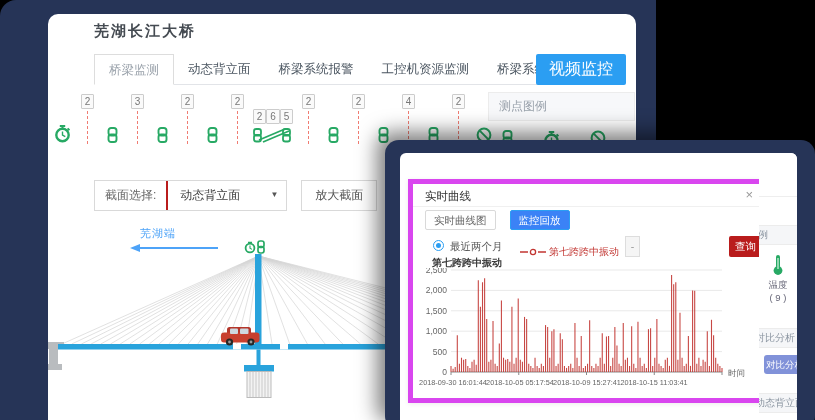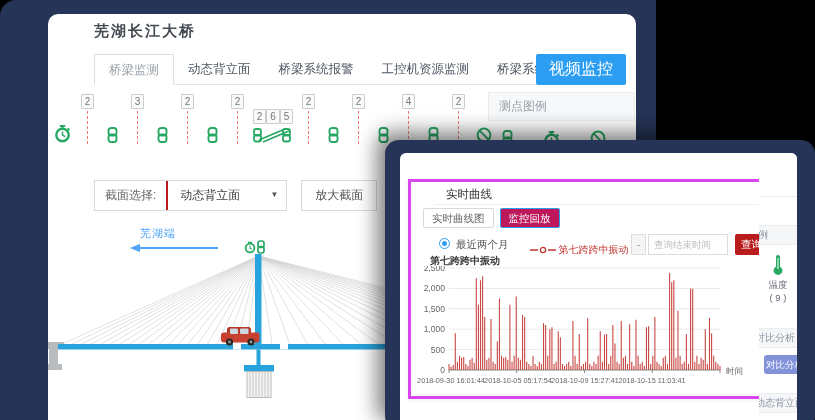--- a/index.html
+++ b/index.html
@@ -39,29 +39,29 @@
   .sec-caret{position:absolute;right:8px;top:9px;font-size:8px;color:#555;}
   .zoom-btn{margin-left:14px;border:1px solid #d9d9d9;padding:6px 13px;font-size:12px;color:#555;background:#fff;cursor:pointer;}
   
   #end-label{position:absolute;left:92px;top:212px;color:#4da3f8;font-size:11px;letter-spacing:1px;}
   #end-arrow{position:absolute;left:80px;top:229px;line-height:0;}
   #bridge{position:absolute;left:0;top:226px;}
   
   #win2{position:absolute;left:385px;top:140px;width:430px;height:290px;background:#263457;
         border-radius:14px;box-shadow:-8px -8px 20px rgba(0,0,0,.5);}
   #win2c{position:absolute;left:15px;top:13px;width:397px;height:277px;background:#fff;border-radius:6px;overflow:hidden;}
-  #modal{position:absolute;left:8px;top:26px;width:349px;height:214px;border:3px solid #d946ef;background:#fff;
-         box-shadow:0 1px 5px rgba(0,0,0,.08);padding-left:23px;}
+  #modal{position:absolute;left:8px;top:26px;width:349px;height:214px;border:5px solid #d946ef;background:#fff;
+         box-shadow:0 1px 5px rgba(0,0,0,.08);}
   .m-head{height:22px;border-bottom:1px solid #f0f0f0;position:relative;}
   .m-title{position:absolute;left:12px;top:5px;font-size:11.5px;color:#333;}
   .m-close{position:absolute;right:9px;top:3px;font-size:13px;color:#999;cursor:pointer;}
-  .m-tabs{position:absolute;left:12px;top:26px;display:flex;gap:6px;}
+  .m-tabs{position:absolute;left:12px;top:26px;display:flex;gap:14px;}
   .m-tab{font-size:10.5px;padding:3px 8px;border-radius:2px;cursor:pointer;border:1px solid #d9d9d9;color:#666;background:#fff;line-height:12px;}
-  .m-tab.active{background:#be185d;border-color:#2b9ef2;color:#fff;}
-  .m-filter{position:absolute;left:28px;top:52px;width:330px;height:38px;font-size:10.5px;}
+  .m-tab.active{background:#3b82f6;border-color:#2b9ef2;color:#fff;}
+  .m-filter{position:absolute;left:20px;top:52px;width:330px;height:38px;font-size:10.5px;}
   .radio{position:absolute;left:0;top:4px;width:11px;height:11px;border-radius:50%;border:1px solid #2b9ef2;box-sizing:border-box;cursor:pointer;}
   .radio::after{content:"";position:absolute;left:2px;top:2px;width:5px;height:5px;border-radius:50%;background:#2b9ef2;}
   .radio-label{position:absolute;left:17px;top:4px;color:#555;}
   .m-filter input{position:absolute;top:0;height:21px;border:1px solid #ddd;font-size:9.5px;padding:0 5px;color:#333;box-sizing:border-box;outline:none;}
   .m-filter input::placeholder{color:#bcbcbc;}
   #in-start{left:108px;width:82px;}
   #in-sep{position:absolute;left:192px;top:0;width:15px;height:21px;background:#f5f5f5;border:1px solid #ddd;box-sizing:border-box;
           text-align:center;line-height:19px;color:#999;}
   #in-end{left:209px;width:80px;}
   .q-btn{position:absolute;left:296px;top:0;width:33px;height:21px;background:#b91c1c;border-radius:2px;color:#fff;
@@ -346,21 +346,20 @@
       </div>
       <div class="m-tabs">
           <div class="m-tab">实时曲线图</div>
           <div class="m-tab active">监控回放</div>
         </div>
 
       <div class="m-filter">
         <span class="radio"></span>
         <span class="radio-label">最近两个月</span>
         <span id="in-sep">-</span>
-        <input id="in-end" placeholder="查询结束时间" style="">
         <span class="q-btn">查询</span>
       </div>
 
       <div class="m-legend">
         <svg width="26" height="8" viewBox="0 0 26 8">
           <line x1="0" y1="4" x2="8" y2="4" stroke="#c23531" stroke-width="1.4"></line>
           <circle cx="13" cy="4" r="2.6" fill="#fff" stroke="#c23531" stroke-width="1.3"></circle>
           <line x1="18" y1="4" x2="26" y2="4" stroke="#c23531" stroke-width="1.4"></line>
         </svg><span>第七跨跨中振动</span>
       </div>

